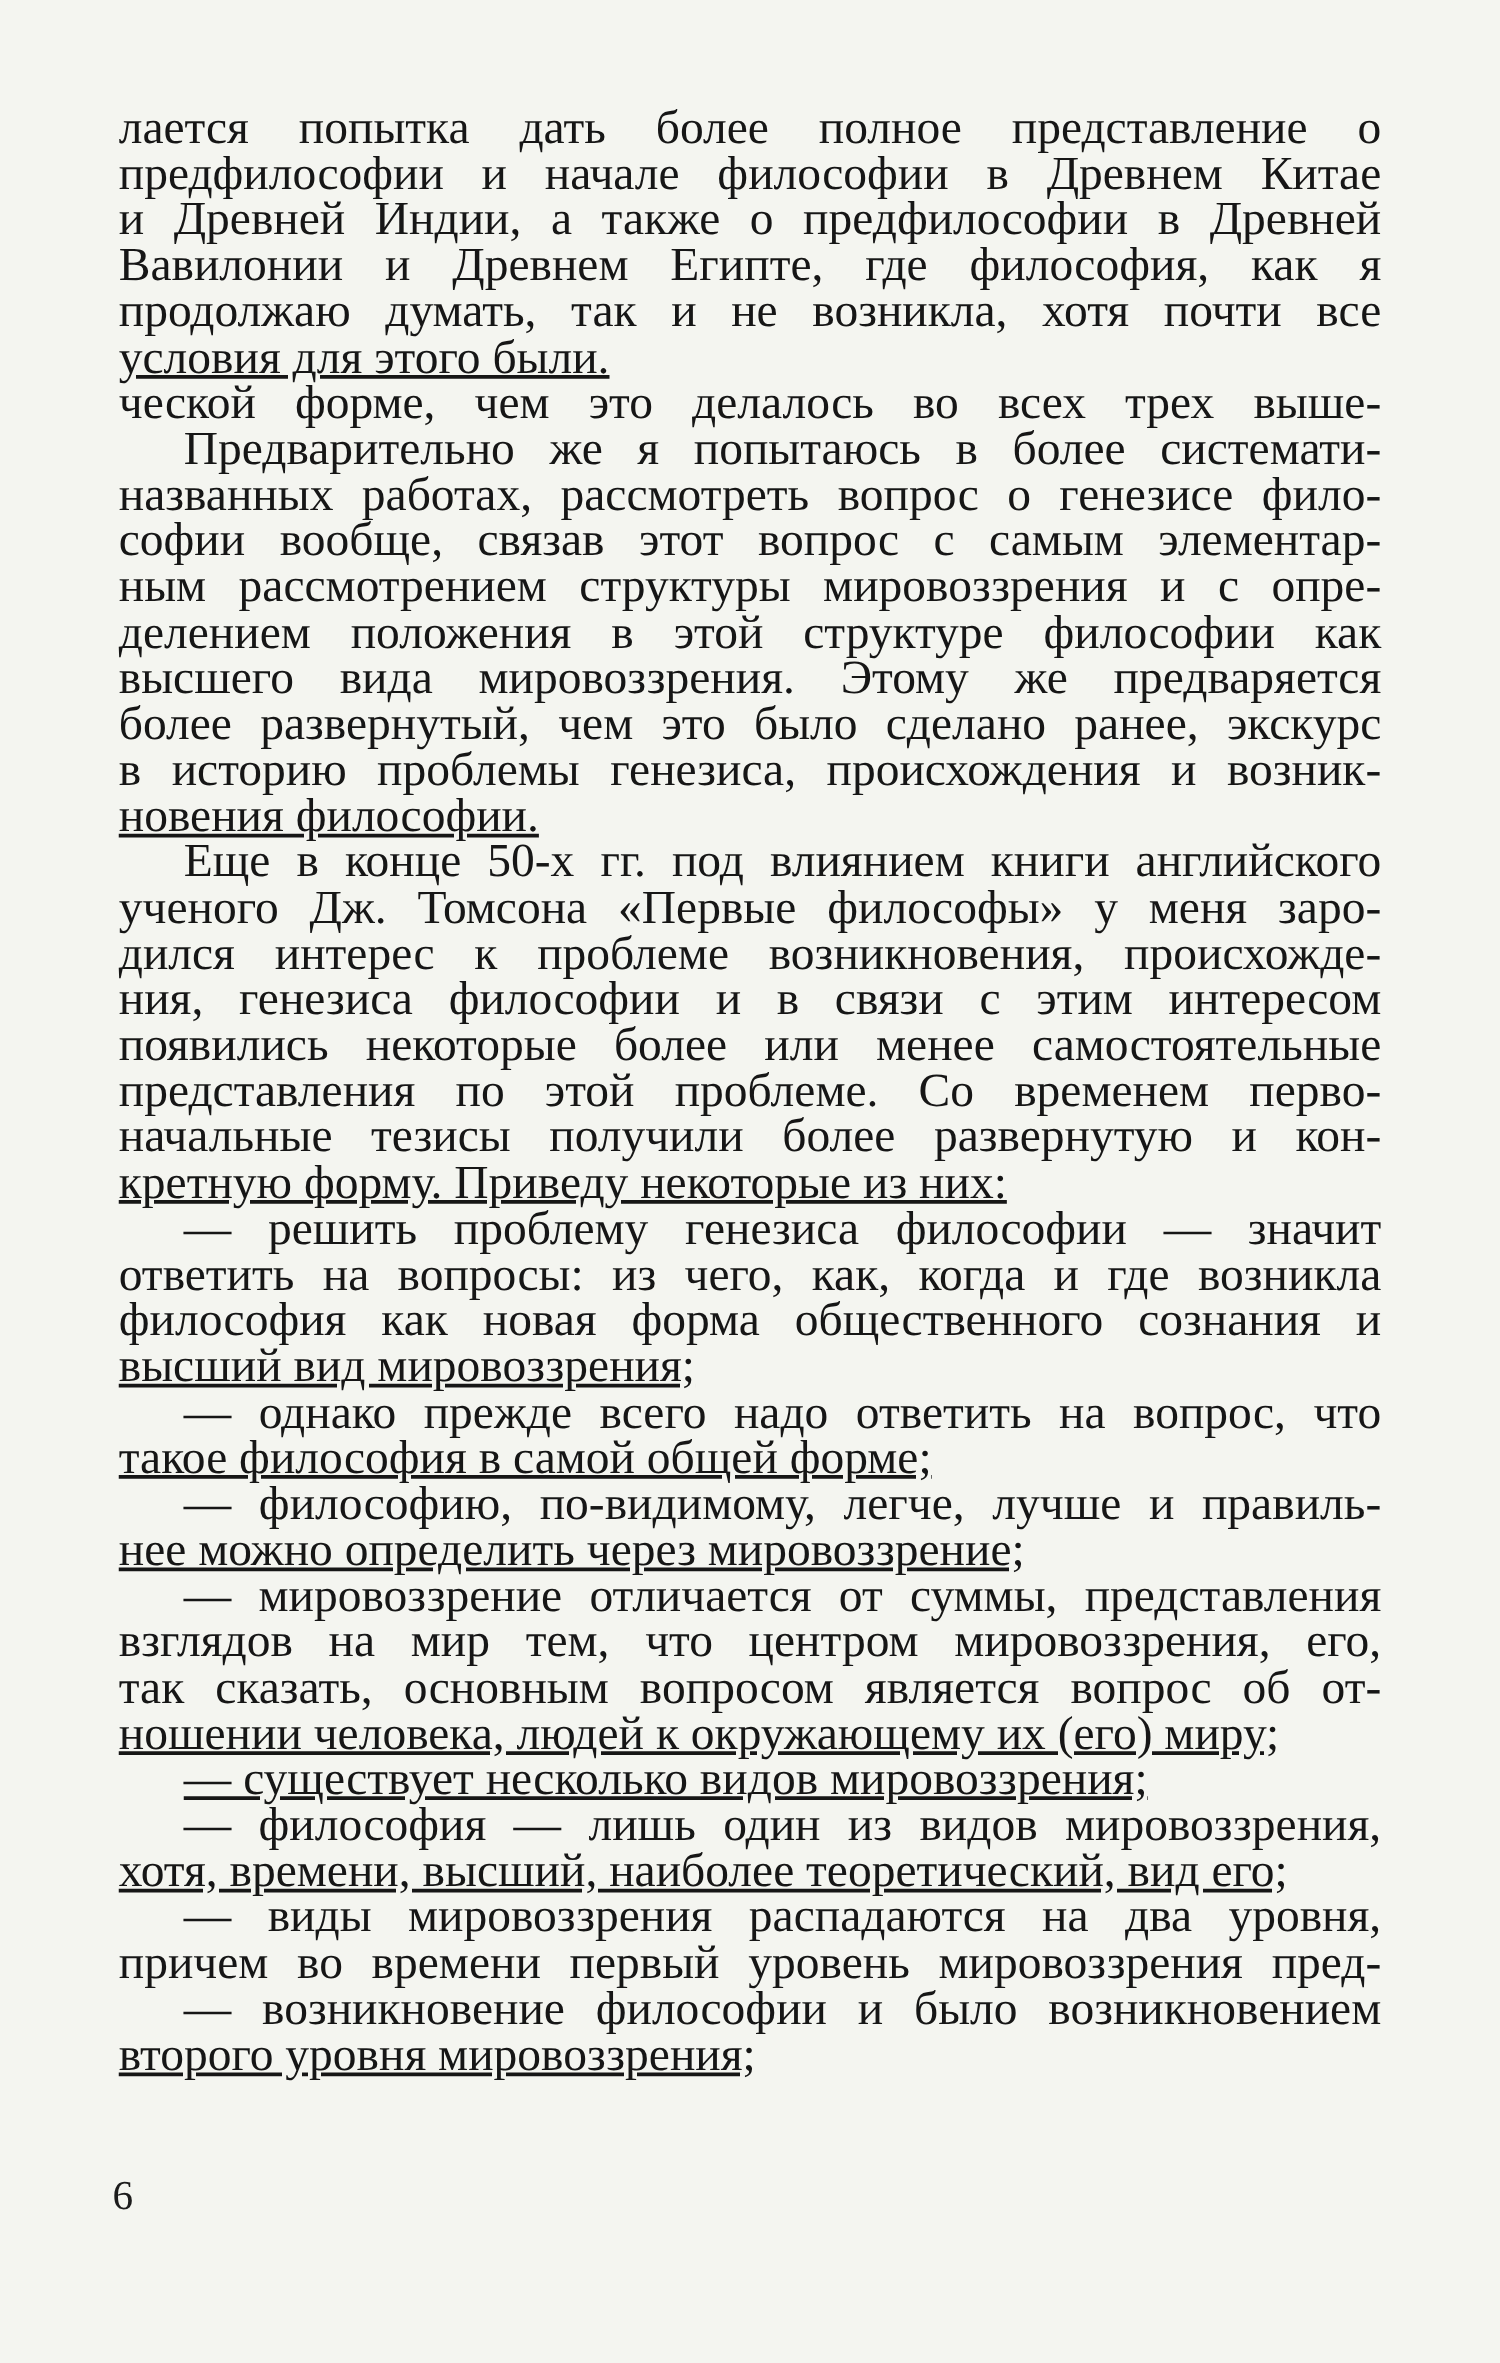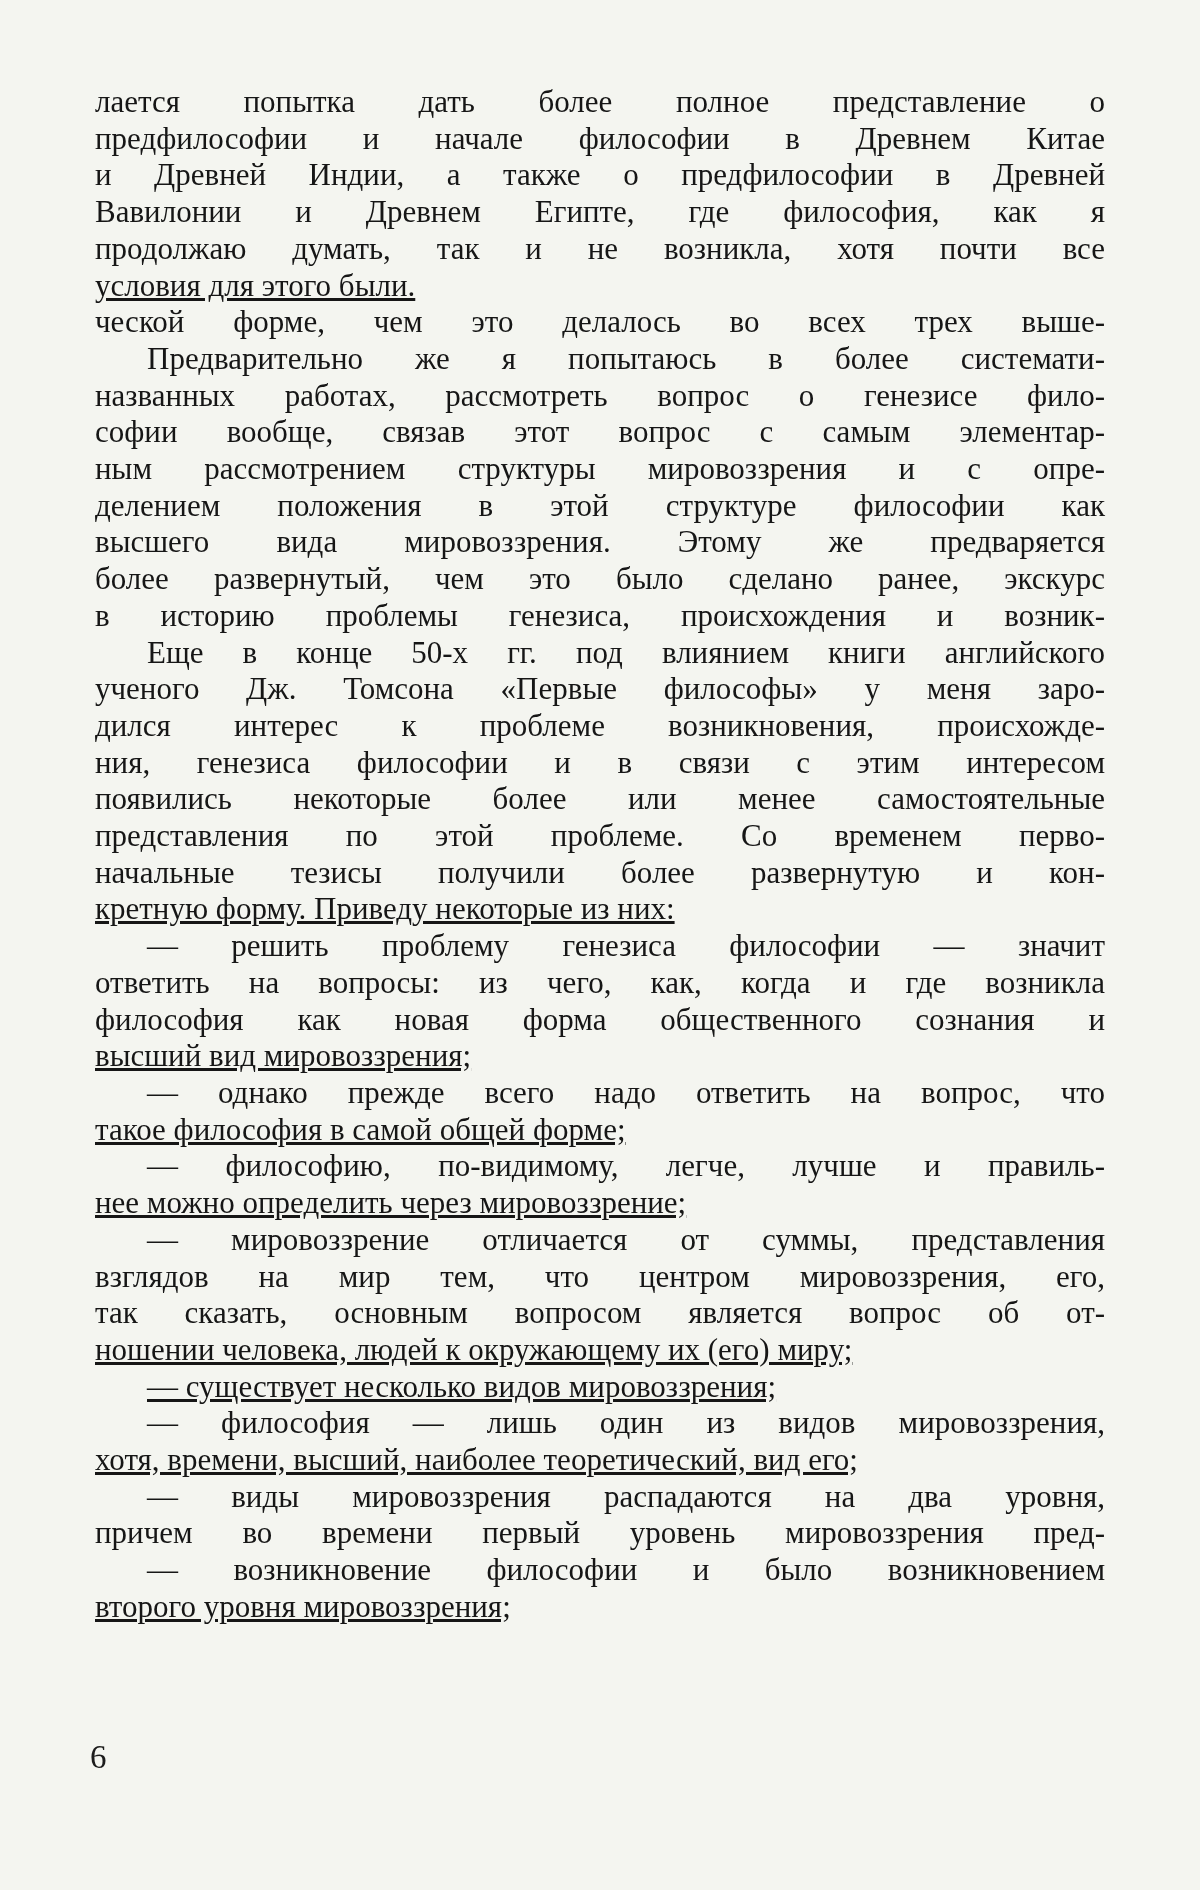--- a/index.html
+++ b/index.html
@@ -17,21 +17,21 @@
   }
   .page {
     position: absolute;
     inset: 0;
   }
   .text-block {
     position: absolute;
     left: 95px;
     top: 84px;
     width: 1010px;
-    font-size: 31px;
+    font-size: 38px;
     line-height: 36.7px;
     font-weight: 500;
   }
   .line {
     text-align: justify;
     text-align-last: justify;
     text-justify: inter-word;
     min-height: 36.7px;
   }
   .line.indent {
@@ -72,20 +72,21 @@
       <div class="line last">условия для этого были.</div>
       <div class="line">ческой форме, чем это делалось во всех трех выше-</div>
       <div class="line indent">Предварительно же я попытаюсь в более системати-</div>
       <div class="line">названных работах, рассмотреть вопрос о генезисе фило-</div>
       <div class="line">софии вообще, связав этот вопрос с самым элементар-</div>
       <div class="line">ным рассмотрением структуры мировоззрения и с опре-</div>
       <div class="line">делением положения в этой структуре философии как</div>
       <div class="line">высшего вида мировоззрения. Этому же предваряется</div>
       <div class="line">более развернутый, чем это было сделано ранее, экскурс</div>
       <div class="line">в историю проблемы генезиса, происхождения и возник-</div>
+      <div class="line last">новения философии.</div>
       <div class="line indent">Еще в конце 50-х гг. под влиянием книги английского</div>
       <div class="line">ученого Дж. Томсона «Первые философы» у меня заро-</div>
       <div class="line">дился интерес к проблеме возникновения, происхожде-</div>
       <div class="line">ния, генезиса философии и в связи с этим интересом</div>
       <div class="line">появились некоторые более или менее самостоятельные</div>
       <div class="line">представления по этой проблеме. Со временем перво-</div>
       <div class="line">начальные тезисы получили более развернутую и кон-</div>
       <div class="line last">кретную форму. Приведу некоторые из них:</div>
       <div class="line indent">— решить проблему генезиса философии — значит</div>
       <div class="line">ответить на вопросы: из чего, как, когда и где возникла</div>

